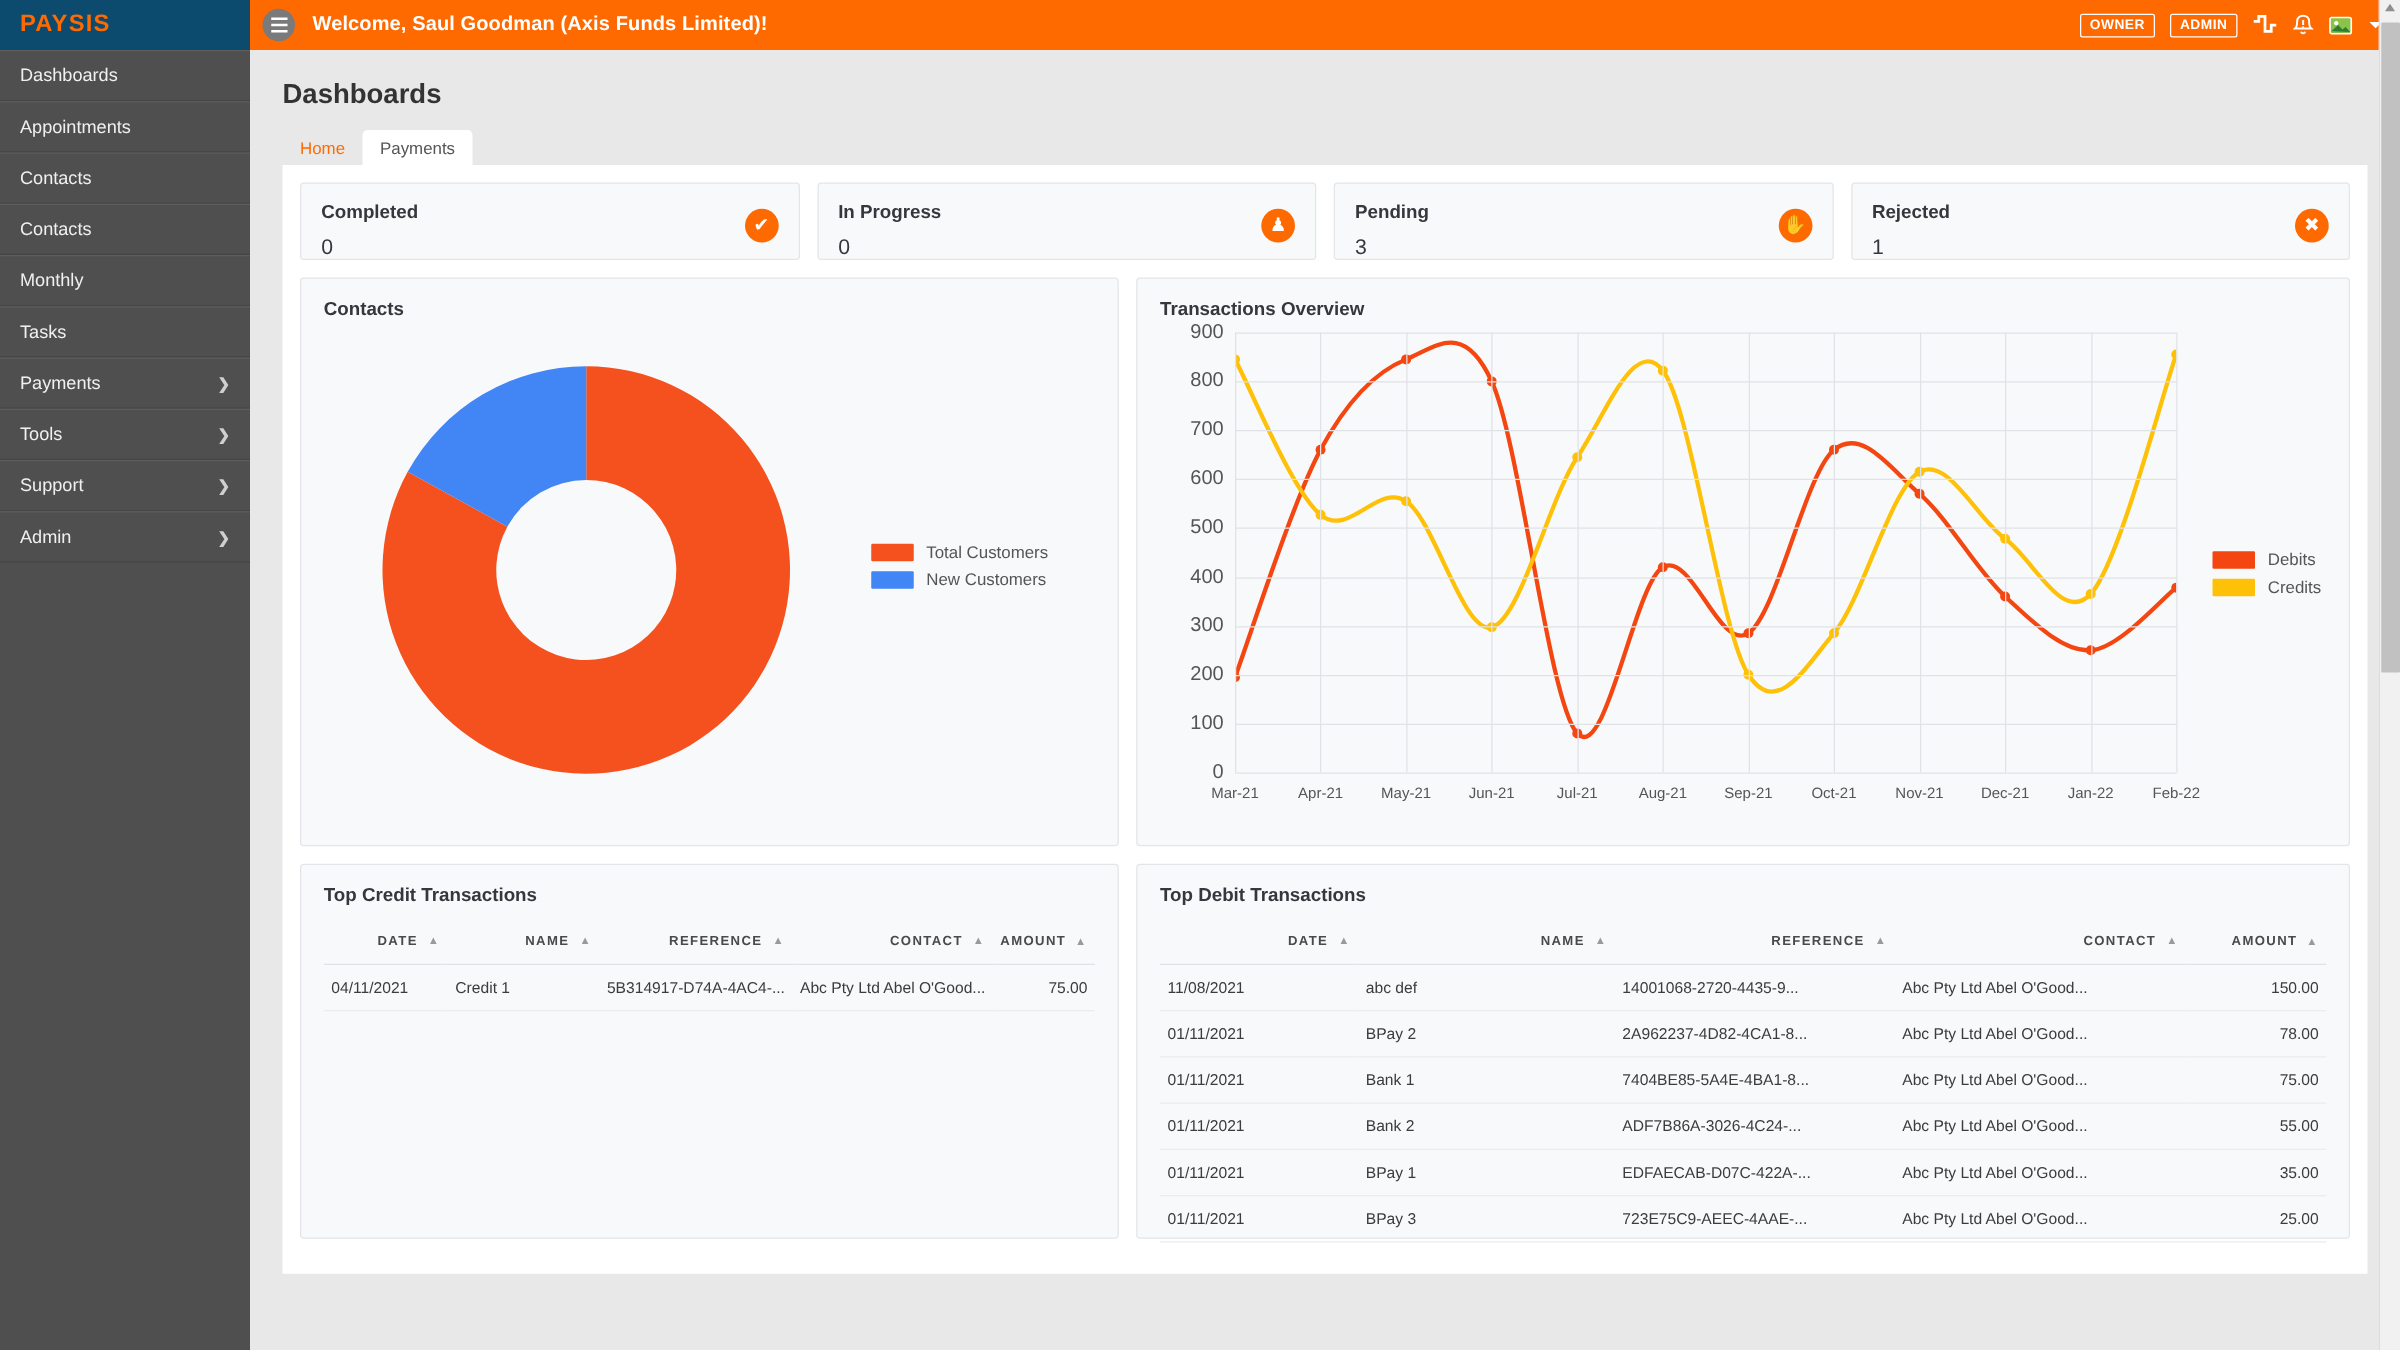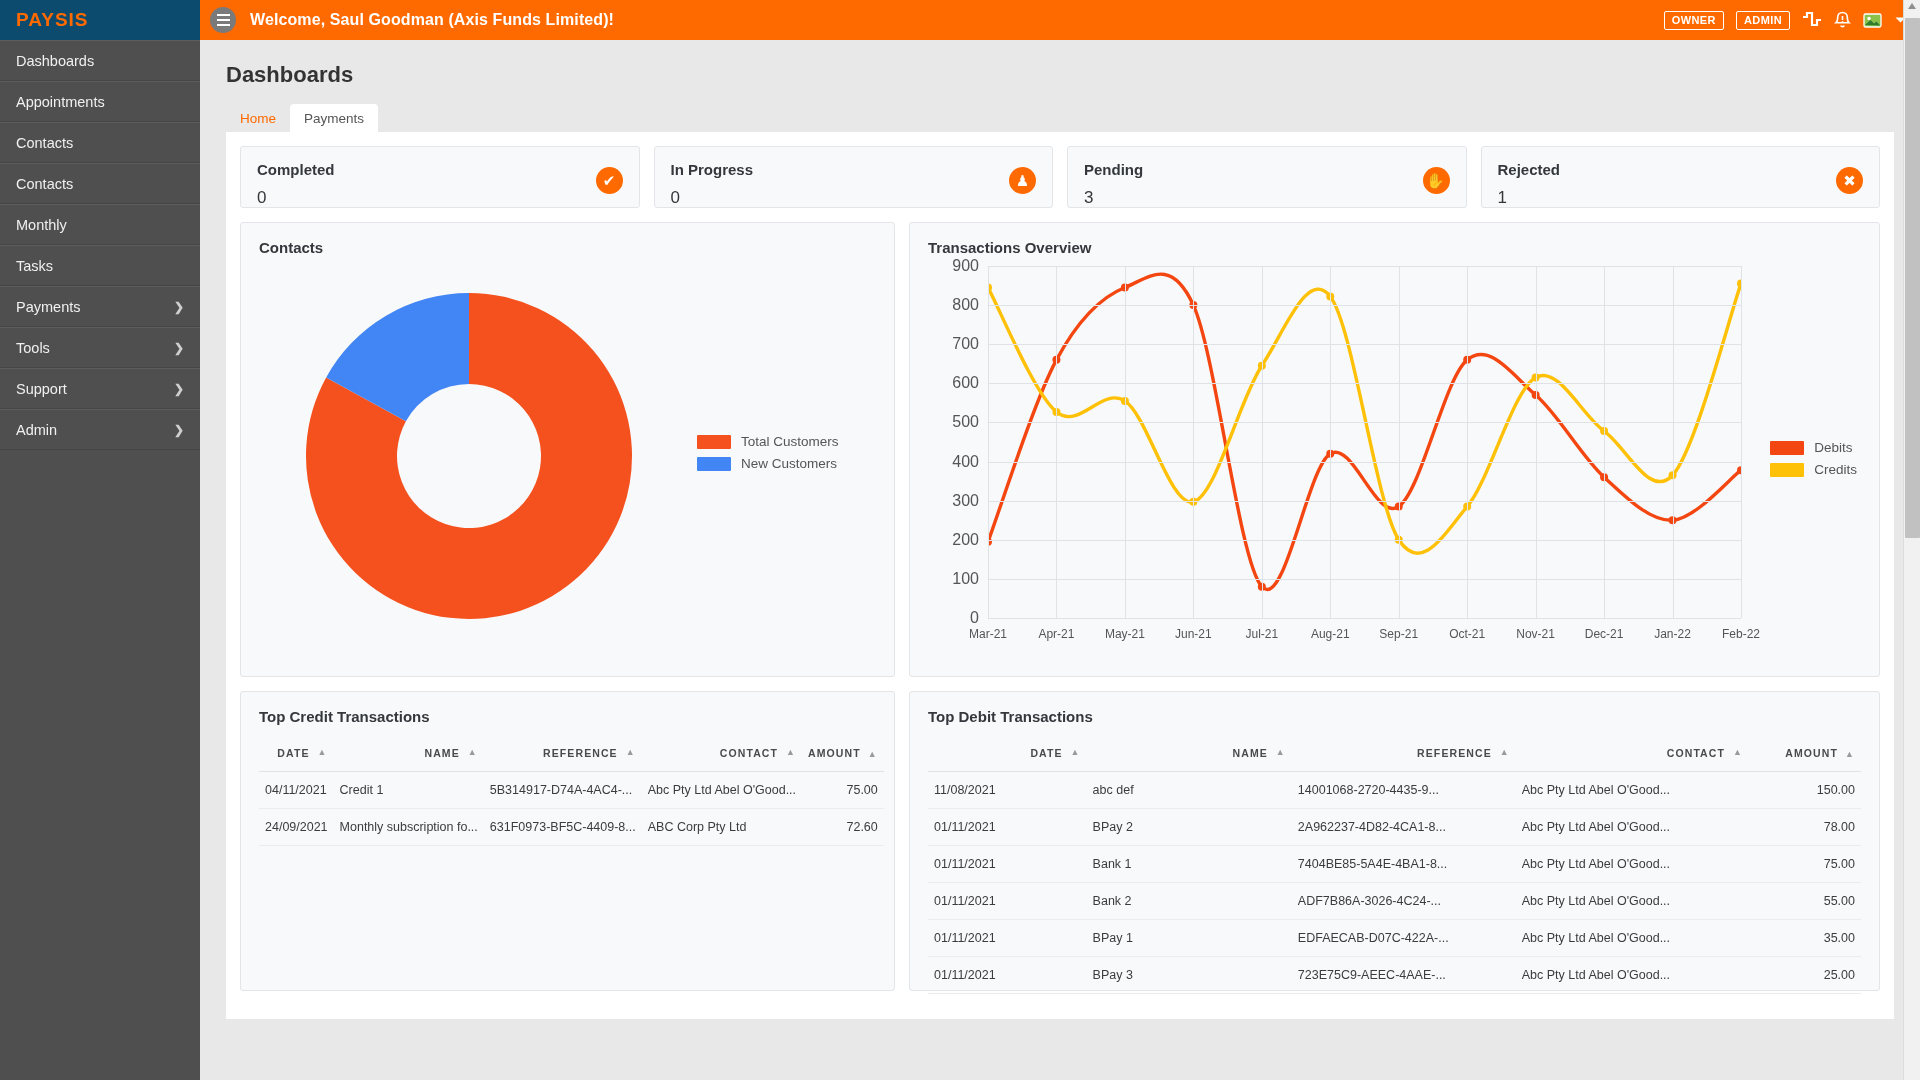--- a/index.html
+++ b/index.html
@@ -341,27 +341,20 @@
                   </tr>
                 </thead>
               <tbody id="credit-body">
                   <tr>
                     <td>04/11/2021</td>
                     <td>Credit 1</td>
                     <td>5B314917-D74A-4AC4-...</td>
                     <td>Abc Pty Ltd Abel O'Good...</td>
                     <td class="num">75.00</td>
                   </tr>
-                  <tr>
-                    <td>24/09/2021</td>
-                    <td>Monthly subscription fo...</td>
-                    <td>631F0973-BF5C-4409-8...</td>
-                    <td>ABC Corp Pty Ltd</td>
-                    <td class="num">72.60</td>
-                  </tr>
                 </tbody>
             </table>
           </div>
           <div class="card table-card tdebit">
             <div class="panel-title">Top Debit Transactions</div>
             <table>
               <thead>
                   <tr id="debit-head">
                     <th style="width: 17%;"><span>DATE</span><span class="sortarrow">▲</span></th>
                     <th style="width: 22%;"><span>NAME</span><span class="sortarrow">▲</span></th>

